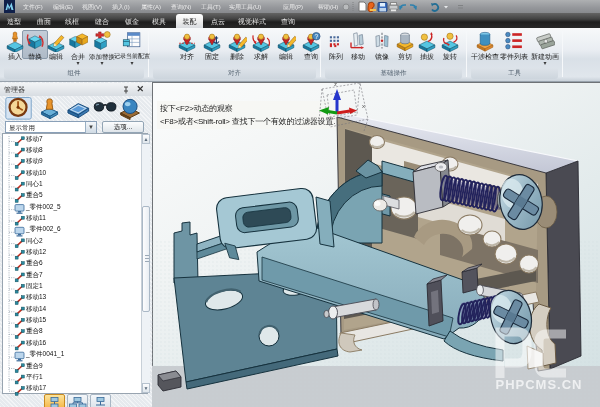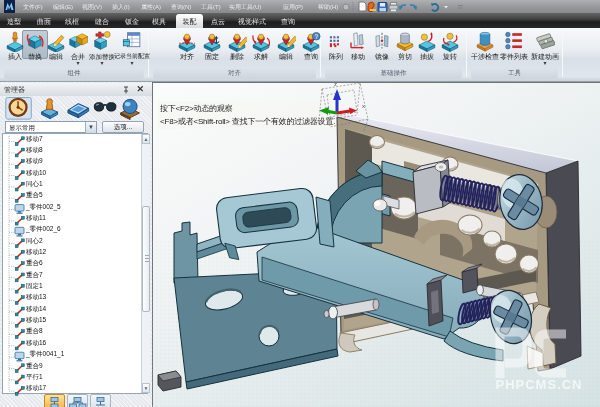--- a/index.html
+++ b/index.html
@@ -40,21 +40,21 @@
 .combo .ar{position:absolute;right:0;top:0;width:11px;height:11px;
   background:linear-gradient(#f4f7fa,#cfdae4);border-left:1px solid #9ab0c4;font-size:6px;color:#444;text-align:center;line-height:11px;}
 .optbtn{position:absolute;left:102px;top:39px;width:42px;height:12px;
   background:linear-gradient(#fcfdfe,#dfe5ea);border:1px solid #93a5b5;border-radius:2px;
   font-size:6.5px;color:#222;text-align:center;line-height:10px;}
 .tree{position:absolute;left:2px;top:51px;width:146px;height:261px;background:#fff;border:1px solid #98a4b0;}
 .ti{position:absolute;left:0;font-size:6.5px;color:#101010;white-space:nowrap;}
 .sb{position:absolute;right:2px;top:52px;width:9px;height:259px;background:#eef2f6;border-left:1px solid #c8d0d8;}
 .pbot{position:absolute;left:0;bottom:0;width:152px;height:13px;}
 
-.canvas{position:absolute;left:152px;top:82px;width:448px;height:325px;
+.canvas{position:absolute;left:152px;top:82px;width:448px;height:284px;
   background:linear-gradient(150deg,#fbfcfc 0%,#f1f4f4 35%,#e3ebec 65%,#d5e2e4 100%);
   border-left:1px solid #6e7276;border-top:1px solid #6e7276;}
 .msg{position:absolute;left:4px;top:18px;font-size:8px;letter-spacing:-0.2px;color:#1a1a1a;line-height:13px;
   background:rgba(246,246,242,.8);padding:1px 3px;}
 </style>
 </head>
 <body>
 <div class="menubar">
 <svg class="abs" style="left:4px;top:0px" width="11" height="13" viewBox="0 0 11 13">
       <rect x="0" y="0" width="11" height="13" fill="#10204a"></rect>

